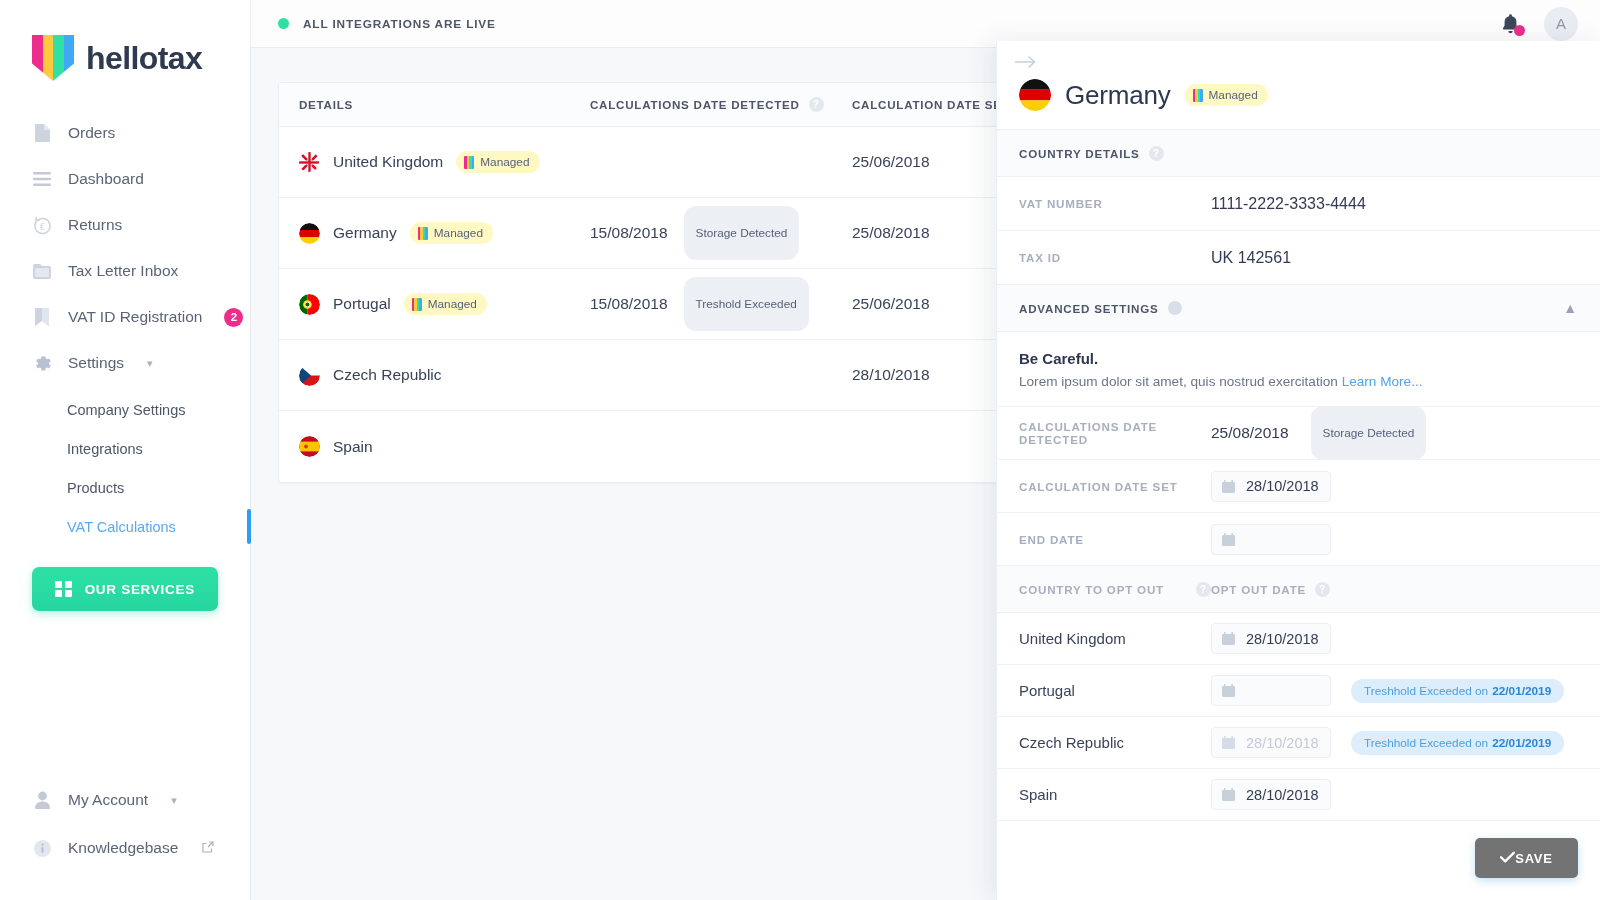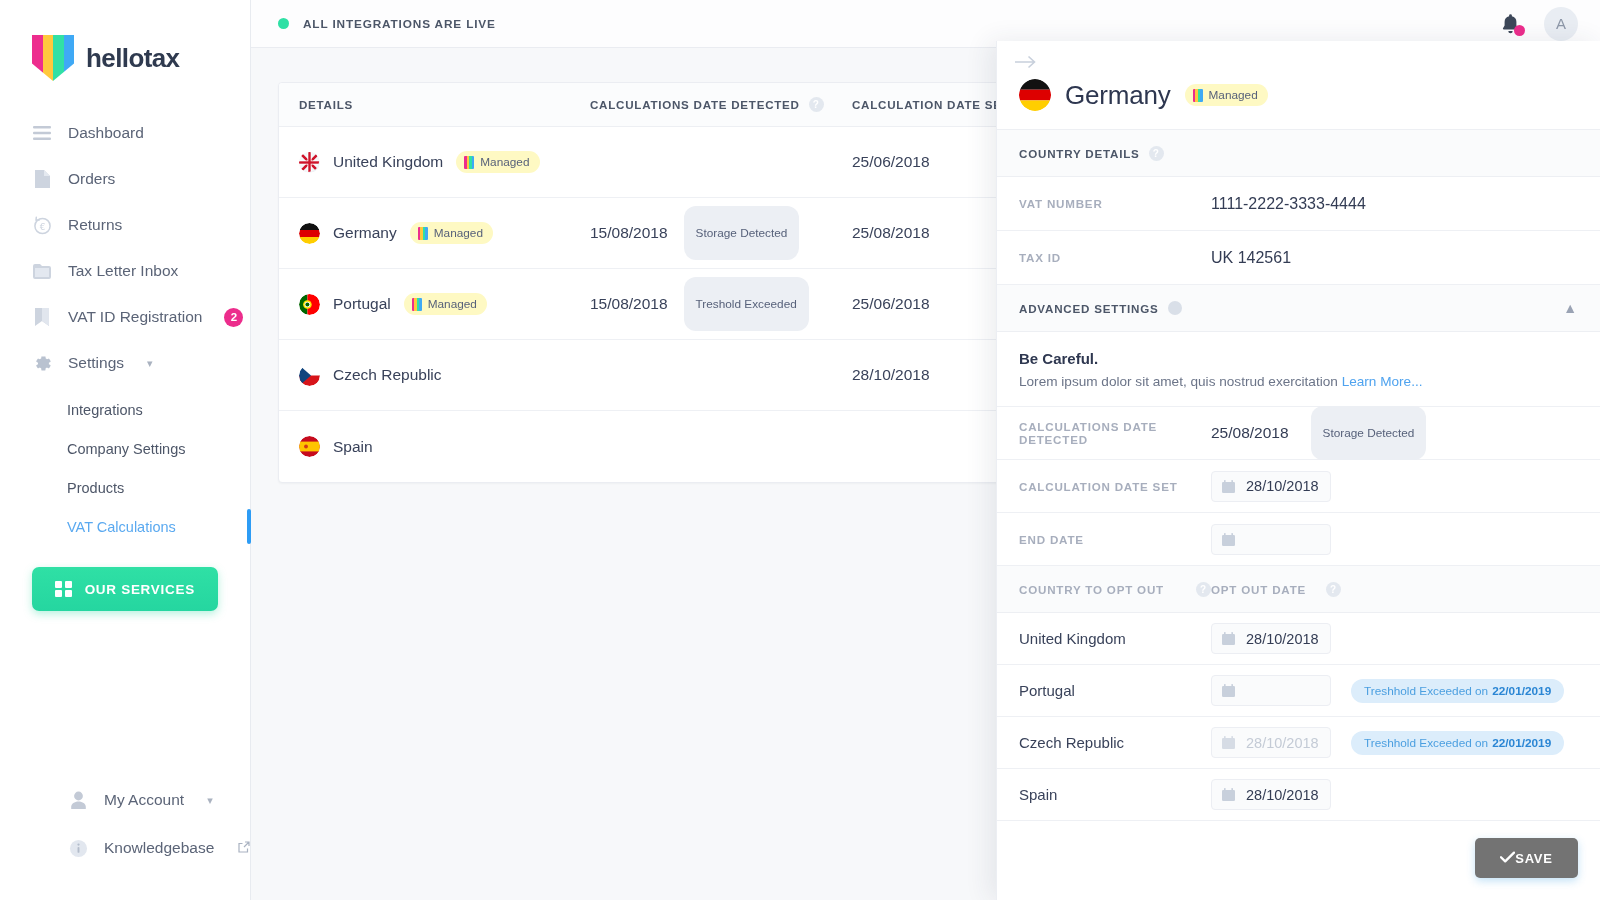--- a/index.html
+++ b/index.html
@@ -23,21 +23,21 @@
   .logo-shield .bar { position: absolute; top: 0; width: 25%; height: 100%; }
   .logo-shield .b1 { left: 0;   background: #ed2d8e; }
   .logo-shield .b2 { left: 25%; background: #ffc83d; }
   .logo-shield .b3 { left: 50%; background: #31e0a5; }
   .logo-shield .b4 { left: 75%; background: #3fa9f5; }
   .logo-shield .mask {
     position: absolute; inset: 0;
     -webkit-mask-image: none;
     clip-path: polygon(0% 0%, 100% 0%, 100% 62%, 50% 100%, 0% 62%);
   }
-  .logo-text { font-size: 26px; font-weight: bold; color: #2f3a4f; letter-spacing: -0.6px; }
+  .logo-text { font-size: 32px; font-weight: bold; color: #2f3a4f; letter-spacing: -0.6px; }
 
   .nav { margin-top: 24px; }
   .nav-item {
     display: flex; align-items: center; gap: 16px;
     padding: 0 0 0 32px; height: 46px; cursor: pointer;
     color: #5b6477; font-size: 15.5px;
   }
   .nav-item .nlabel { color: #5b6477; }
   .nav-icon { width: 20px; height: 20px; display: flex; align-items: center; justify-content: center; flex: 0 0 20px; }
   .nav-icon svg { display: block; }
@@ -63,21 +63,21 @@
   .services-btn {
     margin: 21px 0 0 32px; width: 186px; height: 44px;
     background: linear-gradient(180deg,#2fe0a5 0%, #25d6a0 100%);
     border-radius: 7px; display: flex; align-items: center; justify-content: center; gap: 13px;
     color: #fff; font-size: 13.5px; font-weight: bold; letter-spacing: 0.7px; cursor: pointer;
     box-shadow: 0 3px 9px rgba(45,214,160,0.35);
   }
   .grid-icon { display: grid; grid-template-columns: 7px 7px; grid-template-rows: 7px 7px; gap: 2.5px; }
   .grid-icon i { background: #fff; display: block; border-radius: 1px; }
 
-  .sidebar-bottom { margin-top: auto; padding-bottom: 28px; margin-left: 36px; }
+  .sidebar-bottom { margin-top: auto; padding-bottom: 28px; }
   .bottom-item {
     display: flex; align-items: center; gap: 16px; padding-left: 32px;
     height: 48px; font-size: 15.5px; color: #5b6477; cursor: pointer;
   }
   .ext-icon { margin-left: 8px; color: #99a2b3; }
 
   
   .topbar {
     position: absolute; left: 251px; top: 0; right: 0; height: 48px;
     background: #fdfdfe; border-bottom: 1px solid #eaecf1;
@@ -212,21 +212,21 @@
   .datebox.empty { color: transparent; }
   .datebox.placeholder { color: #c4cbd6; }
   .cal-icon { width: 13px; height: 13px; flex: 0 0 13px; }
 
   .opt-head {
     display: flex; align-items: center; height: 47px; padding: 0 22px;
     background: #fafbfc; border-bottom: 1px solid #edeff3;
     font-size: 11.6px; font-weight: bold; letter-spacing: 0.8px; color: #a7aebd;
   }
   .opt-head .col-a { width: 192px; flex: 0 0 192px; display: flex; align-items: center; gap: 9px; justify-content: space-between; }
-  .opt-head .col-b { display: flex; align-items: center; gap: 20px; }
+  .opt-head .col-b { display: flex; align-items: center; gap: 9px; }
 
   .opt-row {
     display: flex; align-items: center; height: 52px;
     padding: 0 22px; border-bottom: 1px solid #eef0f4;
   }
   .opt-country { width: 192px; flex: 0 0 192px; font-size: 15px; color: #39425a; }
   .pill-blue {
     display: inline-flex; align-items: center; margin-left: 20px;
     background: #dcedfb; border-radius: 12px; padding: 5px 13px;
     font-size: 11.8px; color: #4b9fe0; white-space: nowrap;
@@ -254,46 +254,46 @@
           <span class="bar b1"></span>
             <span class="bar b2"></span>
           <span class="bar b3"></span>
             <span class="bar b4"></span>
         </div>
       </div>
       <div class="logo-text">hellotax</div>
     </div>
 
     <nav class="nav">
+
+      <div class="nav-item">
+        <span class="nav-icon">
+          <svg width="15" height="18" viewBox="0 0 15 18">
+            <path d="M0 0h9l6 6v12H0z" fill="#cdd4df"></path>
+            <path d="M9 0l6 6H9z" fill="#e4e9f0"></path>
+            </svg>
+        </span>
+        <span class="nlabel">Orders</span>
+      </div>
 
       <div class="nav-item">
         <span class="nav-icon">
           <svg width="18" height="14" viewBox="0 0 18 14">
               <g fill="#c3cad6">
           <rect x="0" y="0" width="18" height="2.4" rx="1"></rect>
           <rect x="0" y="5.8" width="18" height="2.4" rx="1"></rect>
           <rect x="0" y="11.6" width="18" height="2.4" rx="1"></rect>
               </g>
             </svg>
         </span>
         <span class="nlabel">Dashboard</span>
       </div>
 
       <div class="nav-item">
         <span class="nav-icon">
-          <svg width="15" height="18" viewBox="0 0 15 18">
-            <path d="M0 0h9l6 6v12H0z" fill="#cdd4df"></path>
-            <path d="M9 0l6 6H9z" fill="#e4e9f0"></path>
-            </svg>
-        </span>
-        <span class="nlabel">Orders</span>
-      </div>
-
-      <div class="nav-item">
-        <span class="nav-icon">
           <svg width="19" height="19" viewBox="0 0 19 19">
             <circle cx="9.5" cy="10" r="7.6" fill="none" stroke="#cdd4df" stroke-width="1.5"></circle>
             <path d="M3 4.3 L3.3 1.2 M3 4.3 L6.2 4" stroke="#cdd4df" stroke-width="1.5" fill="none" stroke-linecap="round"></path>
             <text x="9.5" y="14" font-size="9" fill="#cdd4df" text-anchor="middle" font-family="DejaVu Sans">€</text>
             </svg>
         </span>
         <span class="nlabel">Returns</span>
       </div>
 
       <div class="nav-item">
@@ -324,24 +324,24 @@
             <path d="M18.2 11.6l-1.5-.9c.1-.5.1-1 0-1.5l1.5-.9a.7.7 0 00.3-.9l-1.3-2.2a.7.7 0 00-.9-.3l-1.6.7c-.4-.3-.8-.6-1.3-.8l-.2-1.7a.7.7 0 00-.7-.6H9.5a.7.7 0 00-.7.6l-.2 1.7c-.5.2-.9.5-1.3.8l-1.6-.7a.7.7 0 00-.9.3L3.5 7.4a.7.7 0 00.3.9l1.5.9c-.1.5-.1 1 0 1.5l-1.5.9a.7.7 0 00-.3.9l1.3 2.2c.2.3.6.4.9.3l1.6-.7c.4.3.8.6 1.3.8l.2 1.7c0 .3.3.6.7.6h2.9c.4 0 .7-.3.7-.6l.2-1.7c.5-.2.9-.5 1.3-.8l1.6.7c.3.1.7 0 .9-.3l1.3-2.2a.7.7 0 00-.2-.9z"></path>
             </svg>
         </span>
         <span class="nlabel">Settings</span>
         <span class="chev">▾</span>
       </div>
     </nav>
 
     <div class="subnav">
       <div class="sub-item">
+        <span>Company Settings</span>
+      </div>
+      <div class="sub-item">
         <span>Integrations</span>
-      </div>
-      <div class="sub-item">
-        <span>Company Settings</span>
       </div>
       <div class="sub-item">
         <span>Products</span>
       </div>
       <div class="sub-item active">
         <span>VAT Calculations</span>
       </div>
     </div>
 
     <div class="services-btn">

